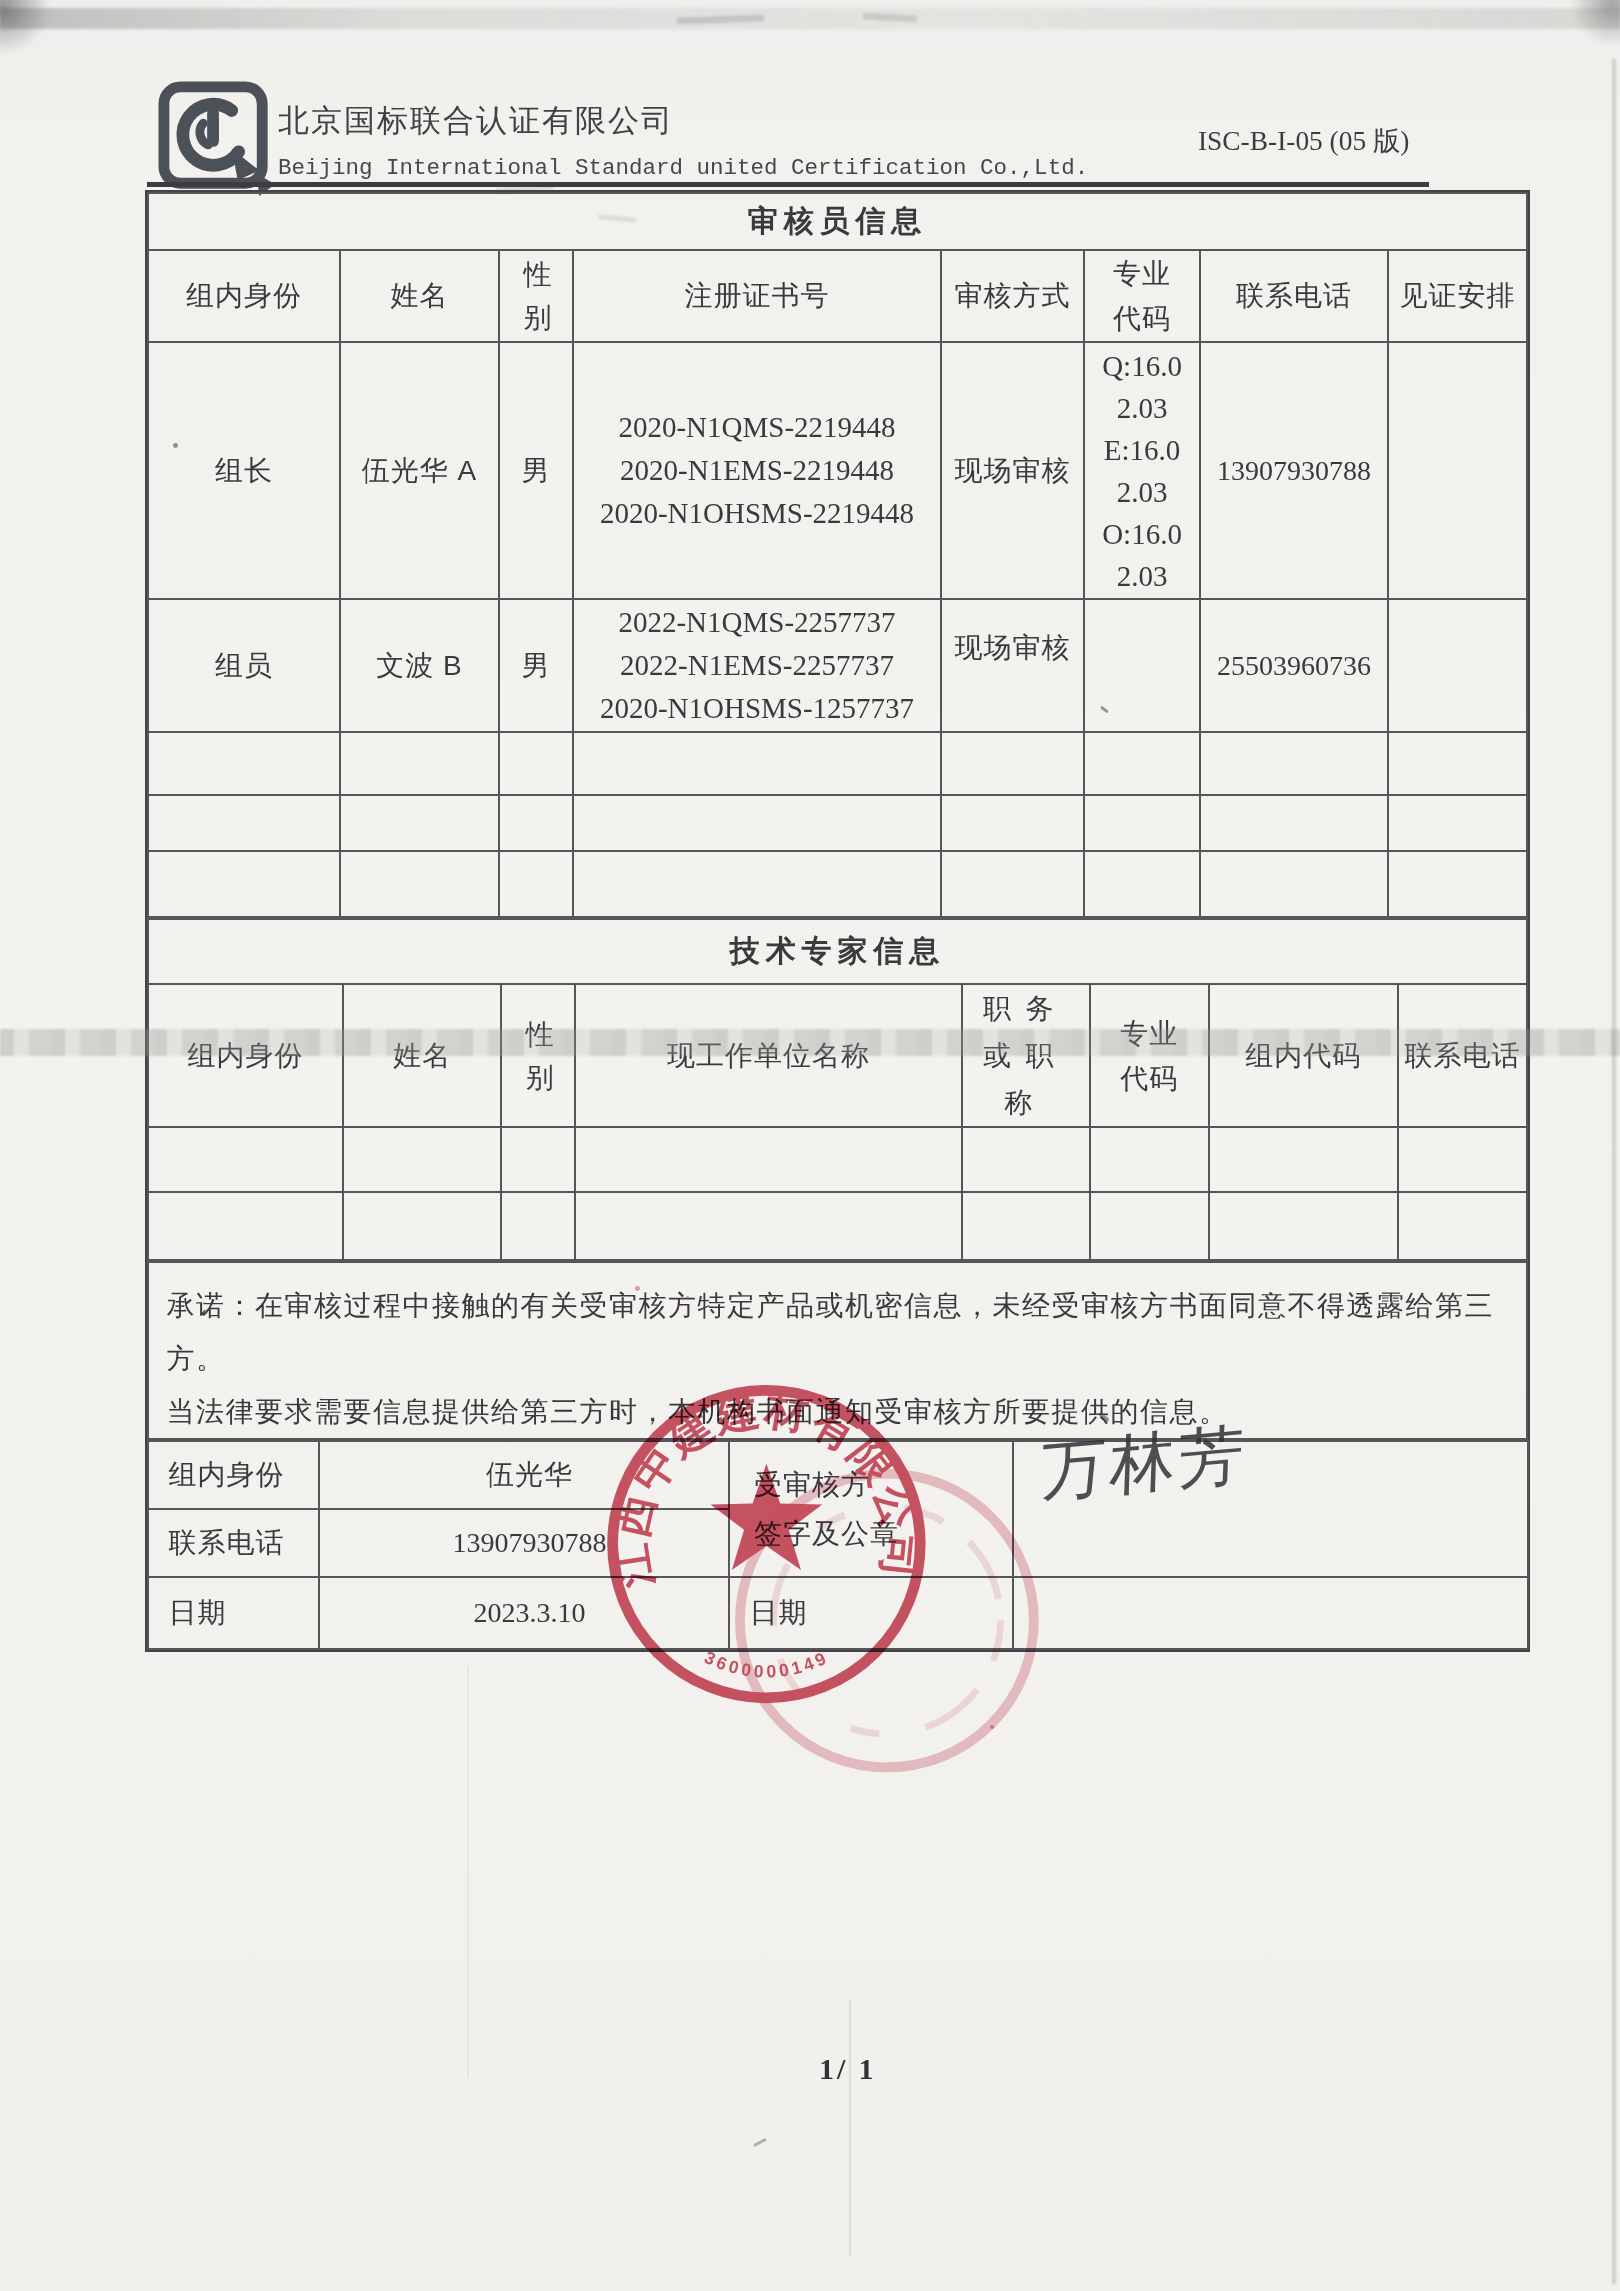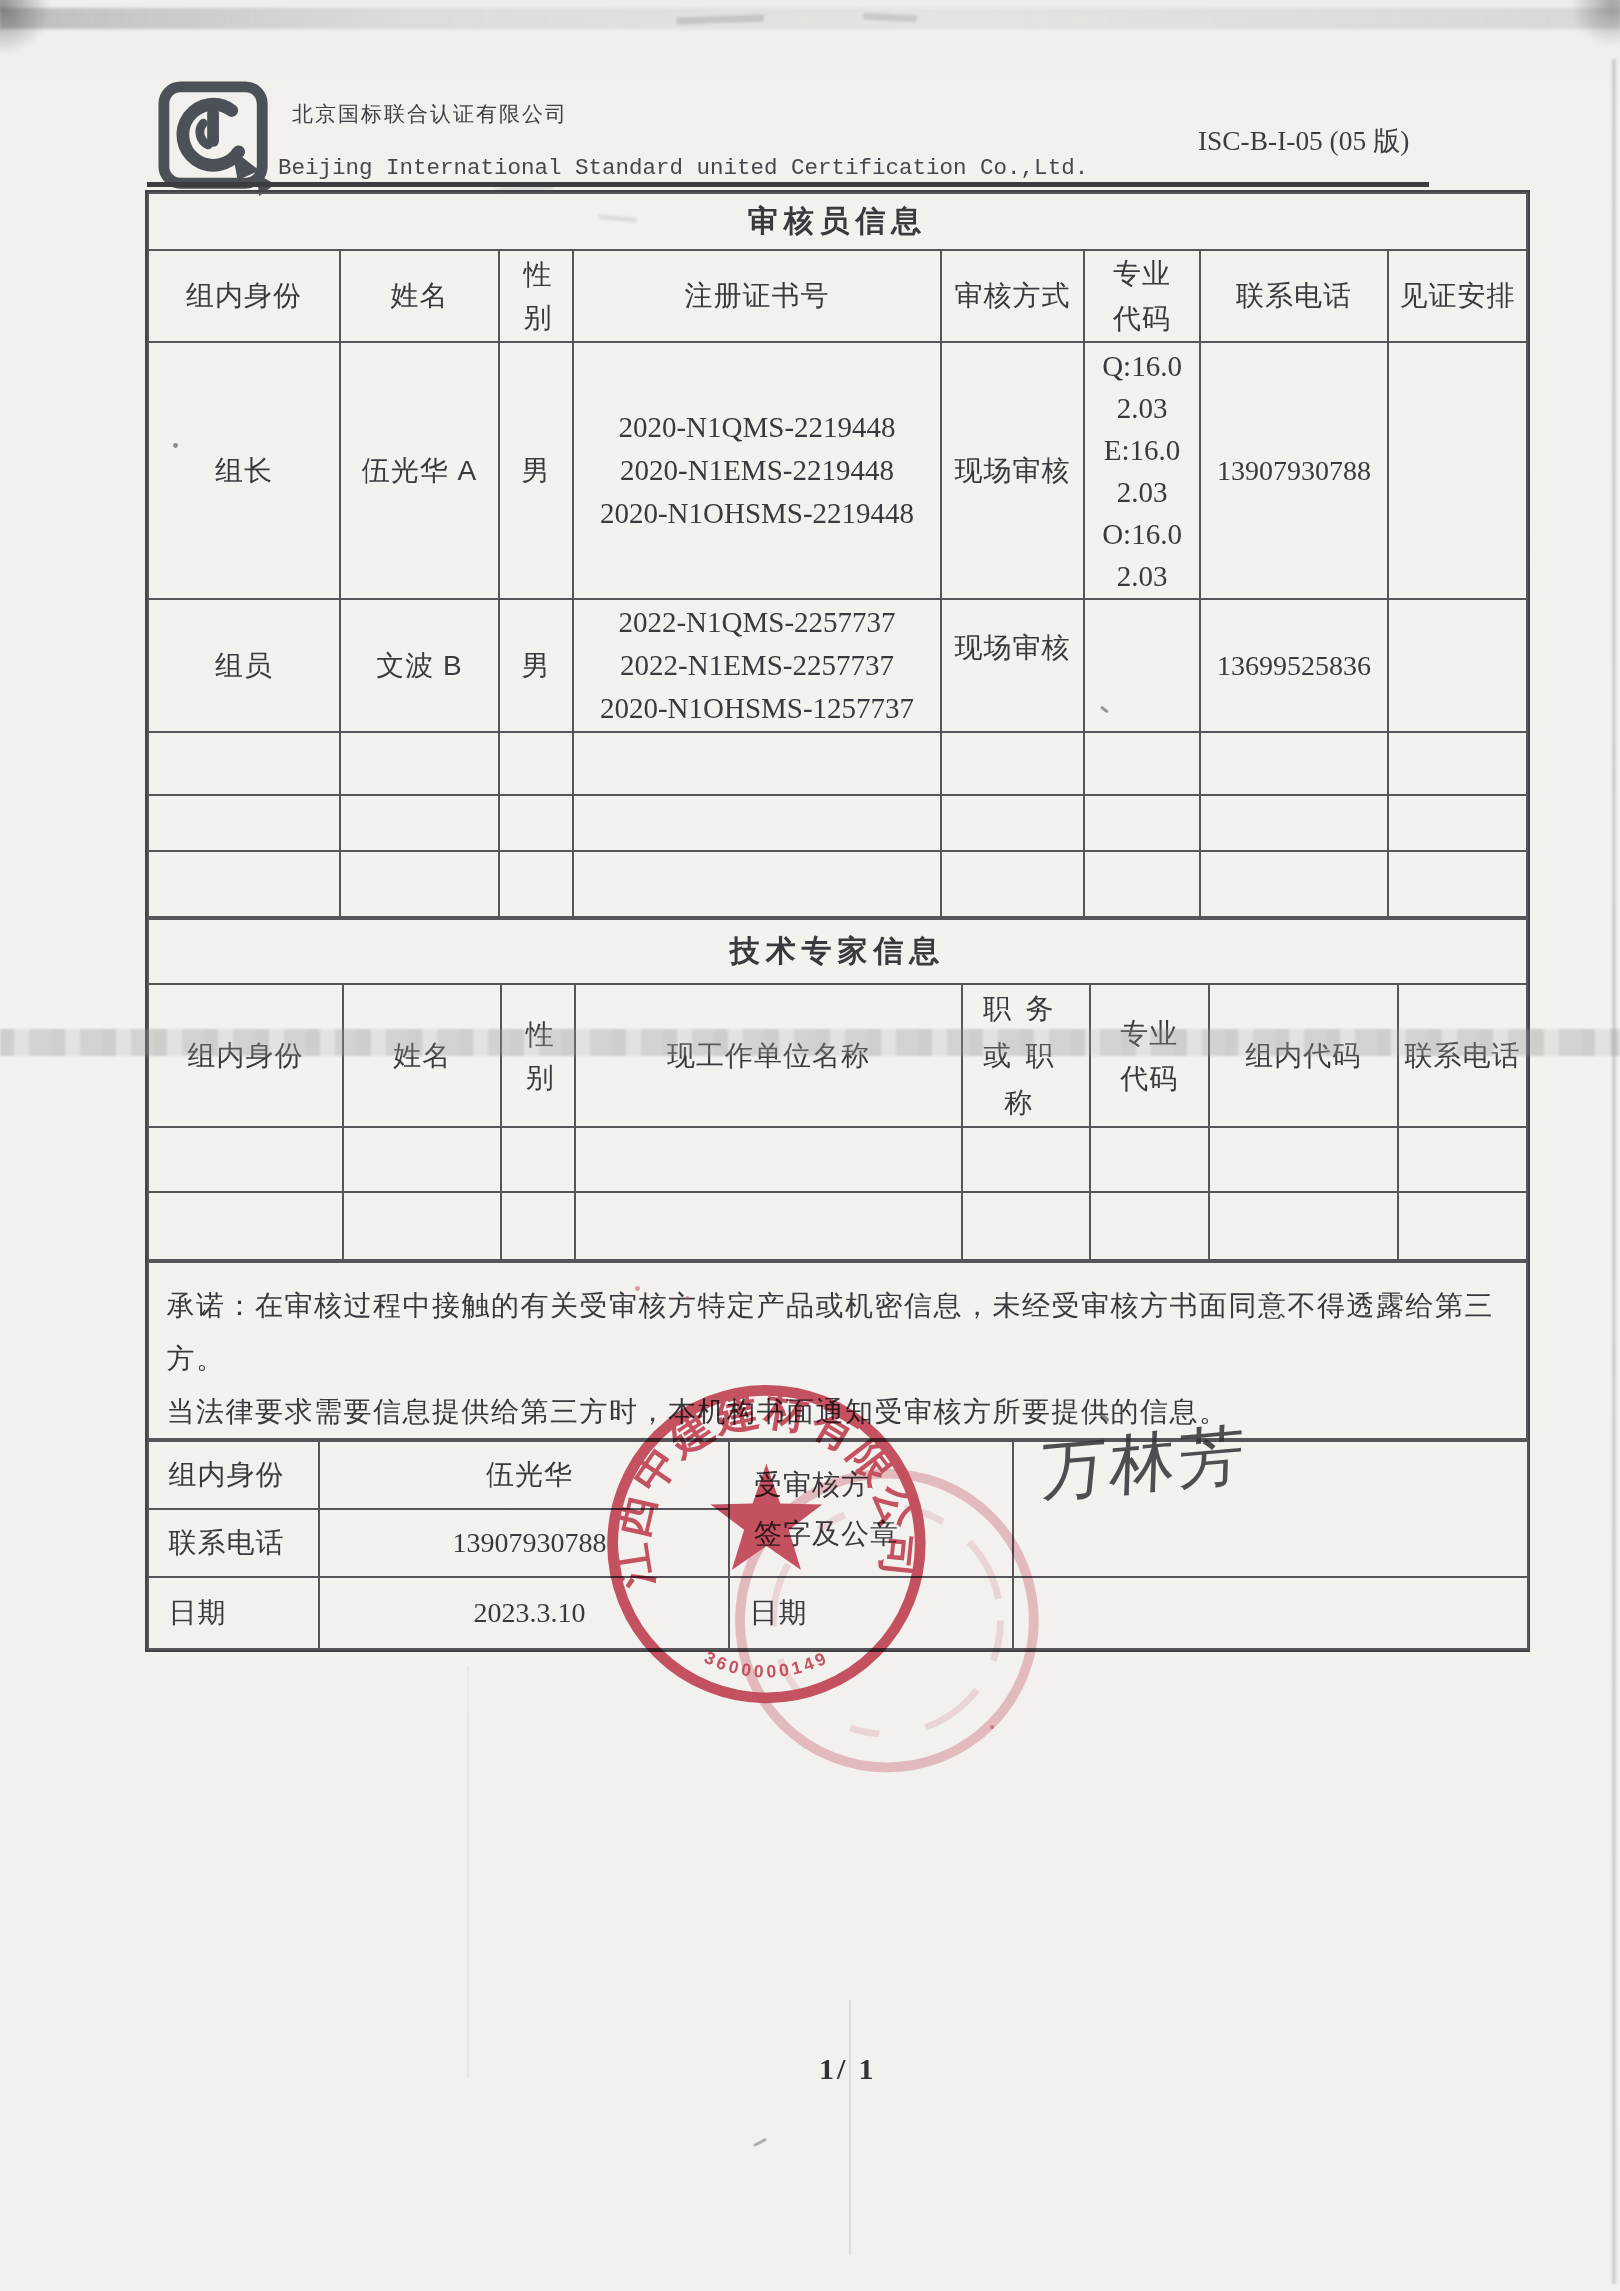--- a/index.html
+++ b/index.html
@@ -53,22 +53,22 @@
   .tick-a { position:absolute; left:753px; top:2141px; width:13.7px; height:2.9px; transform:rotate(-28deg); background:rgba(80,80,84,.4); border-radius:2px; }
   .speck { position:absolute; border-radius:50%; background:rgba(201,64,83,.5); }
   .sp1 { left:635px; top:1286px; width:4.9px; height:4.9px; }
   .sp2 { left:686px; top:1296px; width:2.9px; height:2.9px; }
   .sp3 { left:990px; top:1725px; width:3.9px; height:3.9px; }
 
   
   .hdr { position:absolute; left:0; top:0; width:1620px; height:196px; }
   .logo { position:absolute; left:157px; top:80px; }
   .company-cn {
-    position:absolute; left:292px; top:100px;
-    font-size:21px; letter-spacing:2px; color:#3f4146; font-weight:500;
+    position:absolute; left:278px; top:100px;
+    font-size:31px; letter-spacing:2px; color:#3f4146; font-weight:500;
   }
   .company-en {
     position:absolute; left:278px; top:155px;
     font-family:"Liberation Mono","DejaVu Sans Mono",monospace;
     font-size:22.5px; color:#45474c; letter-spacing:0px; white-space:nowrap;
   }
   .doc-code {
     position:absolute; left:1198px; top:123px;
     font-family:"Liberation Serif","DejaVu Serif",serif;
     font-size:27.4px; color:#3c3c40;
@@ -202,21 +202,21 @@
         <td>组员</td>
         <td>文波 B</td>
         <td>男</td>
         <td>
           <div class="cert-line">2022-N1QMS-2257737</div>
           <div class="cert-line">2022-N1EMS-2257737</div>
           <div class="cert-line">2020-N1OHSMS-1257737</div>
         </td>
         <td class="v-top">现场审核</td>
         <td></td>
-        <td class="serif">13699525836</td>
+        <td class="serif">25503960736</td>
         <td></td>
       </tr>
       <tr style="height:63px">
         <td></td>
             <td></td>
             <td></td>
             <td></td>
             <td></td>
             <td></td>
             <td></td>

